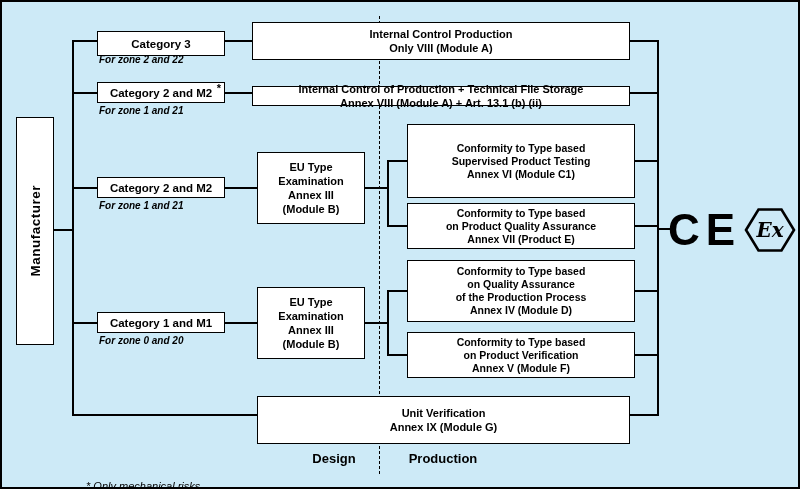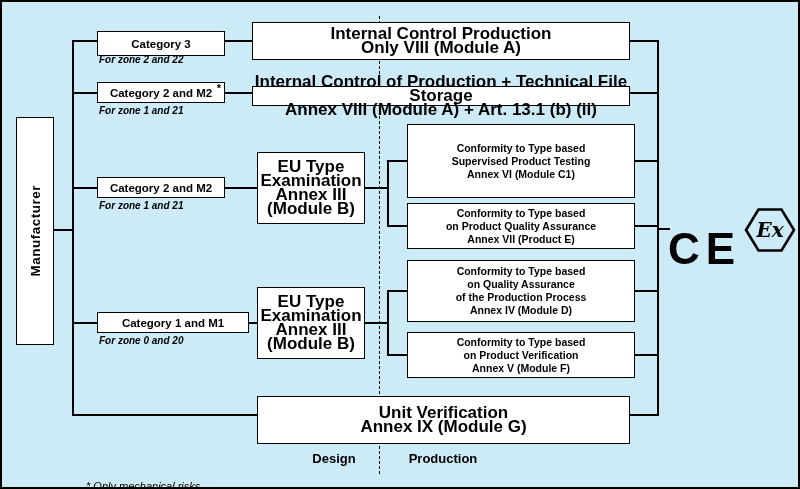--- a/index.html
+++ b/index.html
@@ -17,31 +17,31 @@
     position: absolute;
     background: #ffffff;
     border: 1.5px solid #000;
     display: flex; flex-direction: column;
     align-items: center; justify-content: center;
     text-align: center; font-weight: bold;
   }
   .hline { position: absolute; height: 2px; background: #000; }
   .vline { position: absolute; width: 2px; background: #000; }
   .dashline { position: absolute; width: 0; border-left: 1.6px dashed #000; }
-  .fs11 { font-size: 17px; line-height: 14px; text-align: center; }
+  .fs11 { font-size: 11px; line-height: 14px; text-align: center; }
   .fs105 { font-size: 10.5px; line-height: 13px; }
   .cat { font-size: 11.5px; }
   .note { position: absolute; font-size: 10px; font-style: italic; font-weight: bold; }
   .asterisk { position: absolute; right: 3px; top: -1px; font-size: 11px; }
   .vtext {
     writing-mode: vertical-rl; transform: rotate(180deg);
     font-size: 13.5px; font-weight: bold; letter-spacing: 0.5px;
   }
   .gap { }
-  .ce-mark { position: absolute; font-size: 44px; font-weight: bold; letter-spacing: 6px; line-height: 1; margin-top: 19px; }
+  .ce-mark { position: absolute; font-size: 44px; font-weight: bold; letter-spacing: 6px; line-height: 1; }
   .footer-label { position: absolute; font-weight: bold; font-size: 13px; text-align: center; }
   .footer-note { position: absolute; font-style: italic; font-size: 11px; }
 </style>
 </head>
 <body>
 
 <div id="canvas">
 
   <div class="hline" style="left:52px;top:227px;width:19px"></div>
   <div class="vline" style="left:70px;top:38px;height:376px"></div>
@@ -93,21 +93,21 @@
     <span>Category 2 and  M2</span>
     <span class="asterisk">*</span>
   </div>
   <div class="note" style="left:97px;top:103px">For zone 1 and 21</div>
 
   <div class="box cat" style="left:95px;top:175px;width:128px;height:21px">
     <span>Category 2 and  M2</span>
   </div>
   <div class="note" style="left:97px;top:198px">For zone 1 and 21</div>
 
-  <div class="box cat" style="left:95px;top:310px;width:152px;height:21px">
+  <div class="box cat" style="left:95px;top:310px;width:128px;height:21px">
     <span>Category 1 and  M1</span>
   </div>
   <div class="note" style="left:97px;top:333px">For zone 0 and 20</div>
 
   <div class="box fs11" style="left:250px;top:20px;width:378px;height:38px">
     <div>Internal Control Production</div>
     <div>Only VIII (Module A)</div>
   </div>
 
   <div class="box fs11" style="left:250px;top:84px;width:378px;height:20px">

